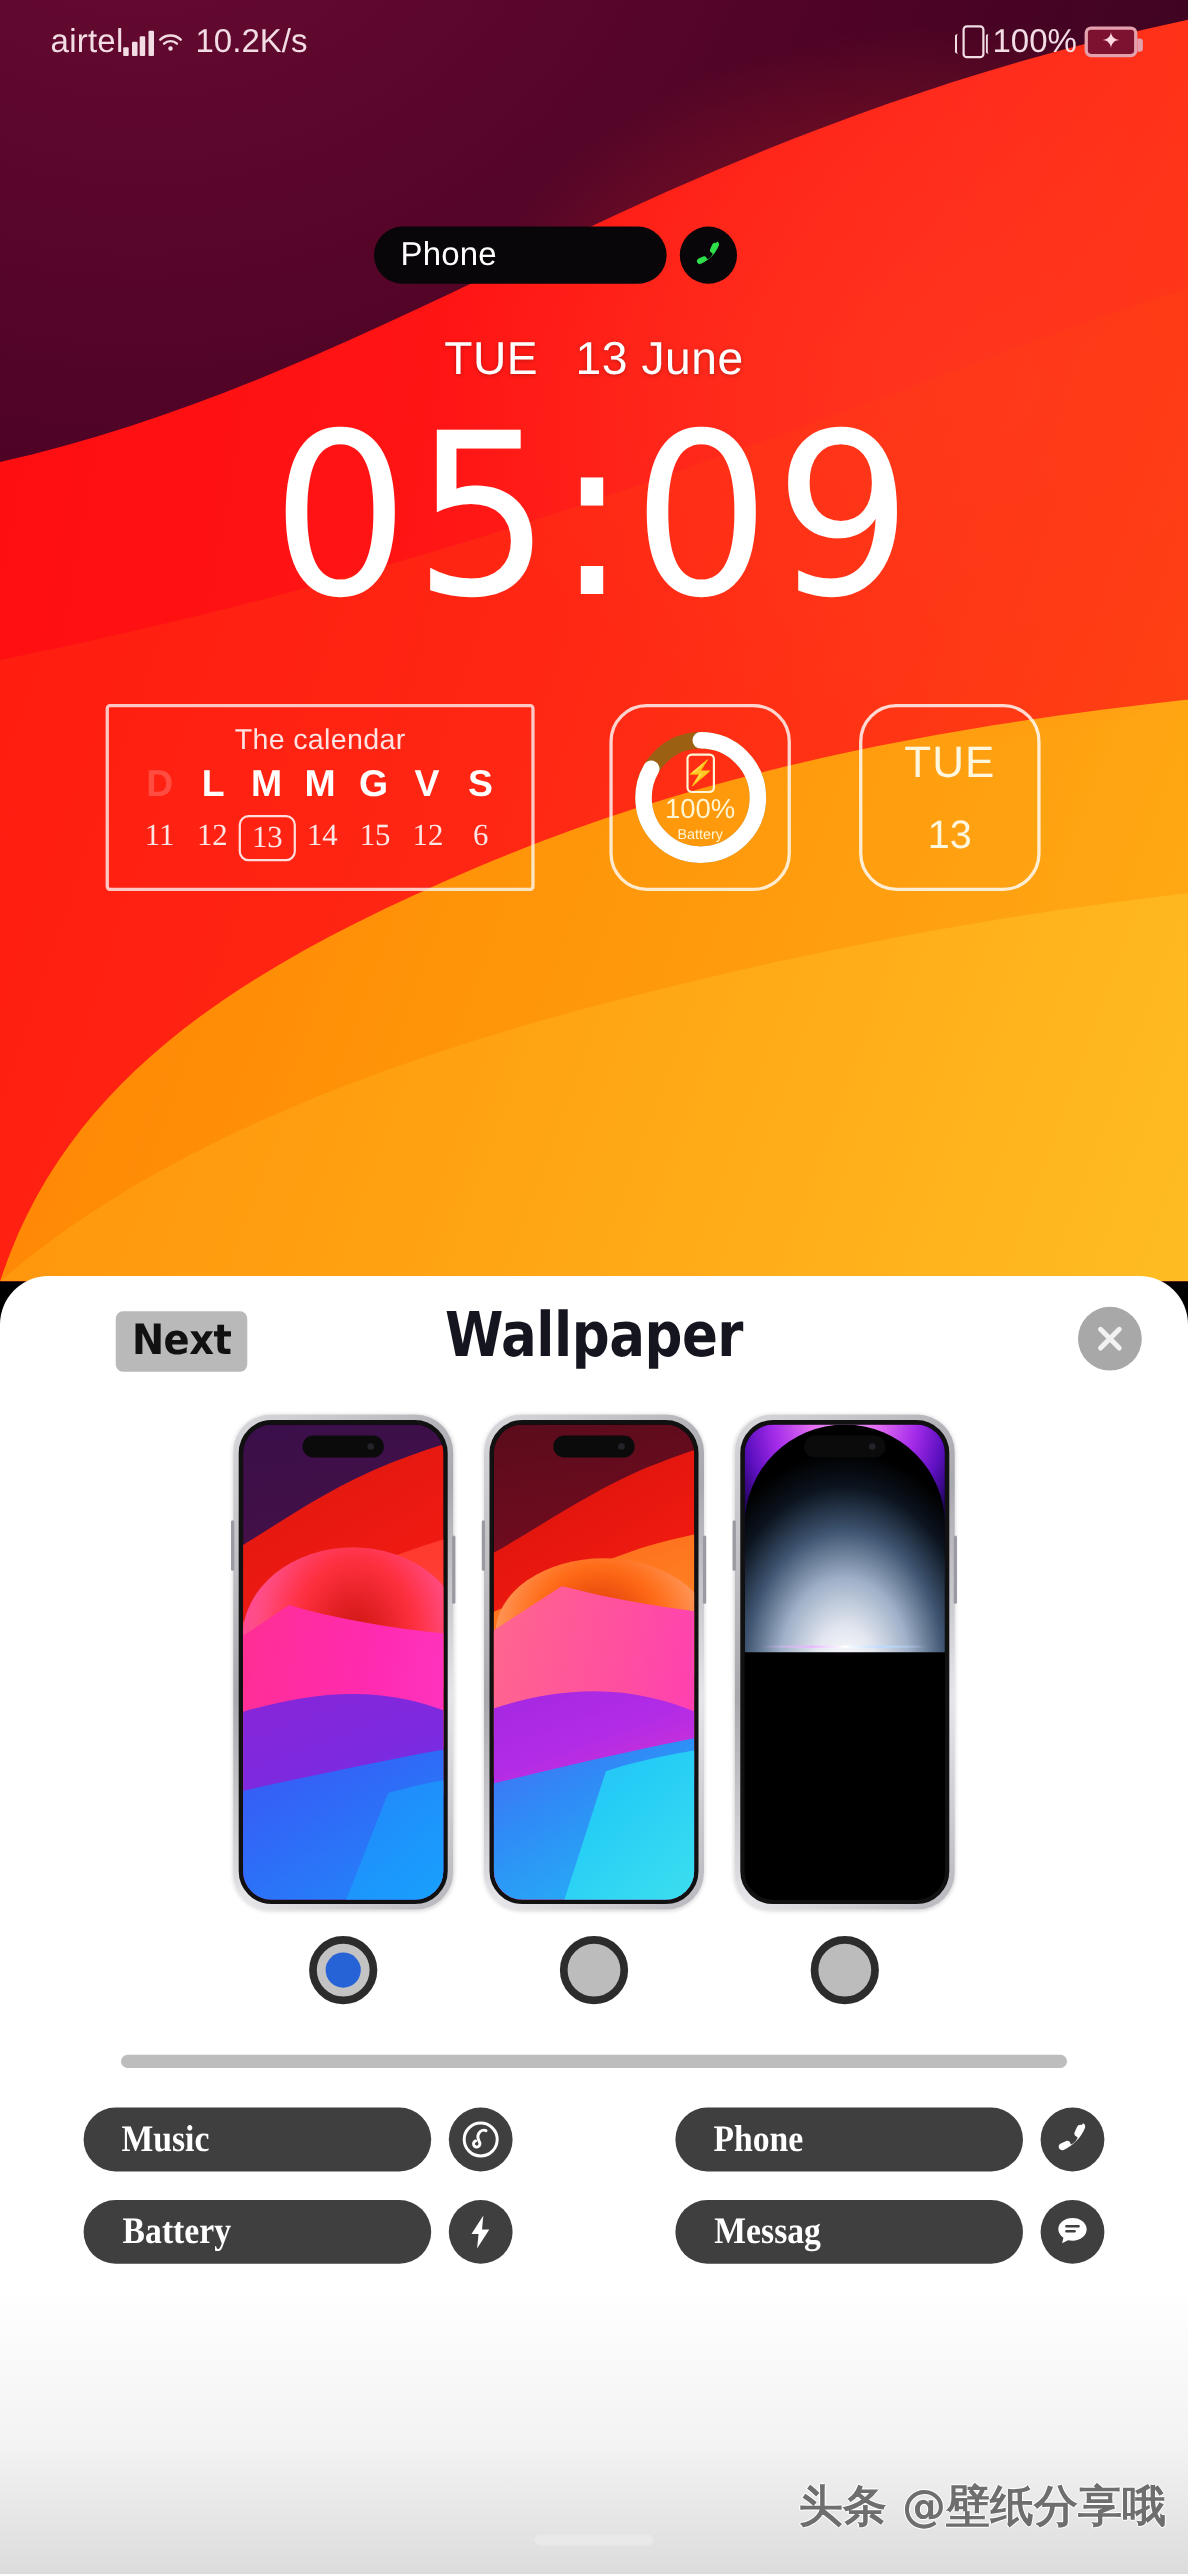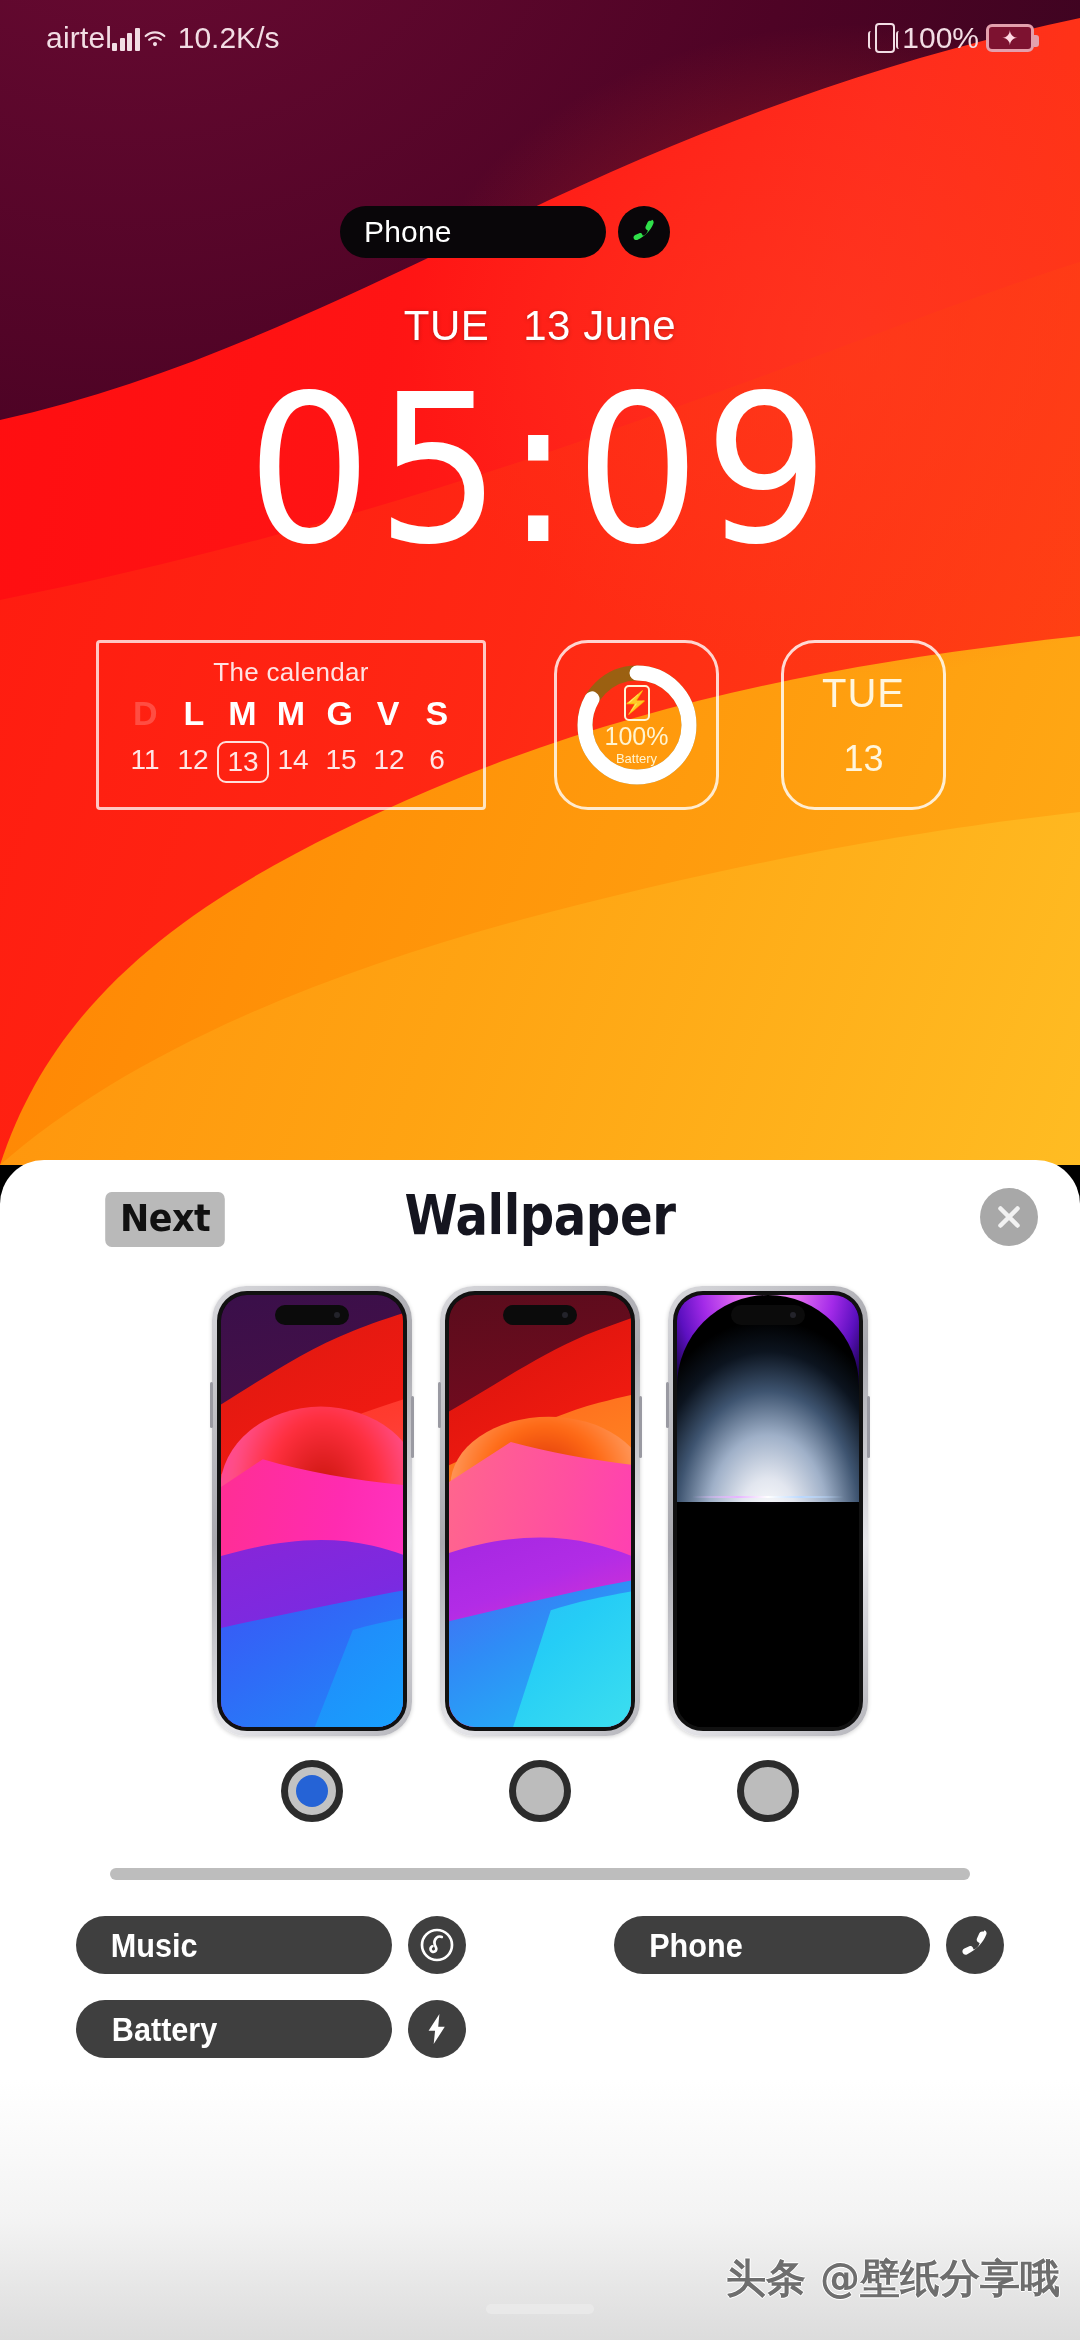--- a/index.html
+++ b/index.html
@@ -110,21 +110,21 @@
 
   .w-cal {
     width:390px; height:170px; border:3px solid rgba(255,255,255,.75);
     border-radius:4px; padding-top:14px;
   }
   .w-cal .title { text-align:center; color:#ffe2e2; font-size:26px; letter-spacing:.3px; }
   .w-cal .dows, .w-cal .nums { display:flex; padding:0 22px; }
   .w-cal .dows { margin-top:6px; }
   .w-cal .dows span { flex:1; text-align:center; color:#fff; font-size:34px; font-weight:bold; }
   .w-cal .dows span.dim { color:#ff4d42; }
-  .w-cal .nums { margin-top:8px; }
+  .w-cal .nums { margin-top:8px;font-family:Liberation Serif, serif; }
   .w-cal .nums span {
     flex:1; text-align:center; color:#ffe6e6; font-size:28px; position:relative;
     padding:3px 0;
   }
   .w-cal .nums span.today {
     border:2px solid rgba(255,255,255,.85); border-radius:9px;
   }
 
   .w-batt {
     width:165px; height:170px; margin-left:68px;
@@ -270,21 +270,21 @@
   }
 
   
   .shortcuts { margin-top:36px; padding:0 76px; }
   .sc-row { display:flex; justify-content:space-between; margin-bottom:26px; }
   .sc-item { display:flex; align-items:center; gap:16px; width:390px; }
   .sc-pill {
     flex:1; height:58px; background:#3f3f3f; border-radius:29px;
     display:flex; align-items:center; padding-left:30px;
     color:#fff; font-size:34px; font-weight:bold;
-    font-family:Liberation Sans, sans-serif; transform-origin:left center;
+    font-family:Liberation Serif, serif; transform-origin:left center;
   }
   .sc-pill span{ display:inline-block; transform:scaleX(.9); }
   .sc-ic {
     width:58px; height:58px; border-radius:50%; background:#3f3f3f;
     display:flex; align-items:center; justify-content:center; flex:0 0 58px;
   }
   .sc-ic svg { width:36px; height:36px; }
 
   
   .home-ind {
@@ -503,20 +503,31 @@
         <div class="sc-item">
           <div class="sc-pill">
             <span>Battery</span>
           </div>
           <div class="sc-ic">
             <svg viewBox="0 0 24 24">
                 <path d="M13.6 2 6.4 13.2h4.3L9.8 22l7.4-11.5h-4.4z" fill="#fff"></path>
               </svg>
           </div>
         </div>
+        <div class="sc-item">
+          <div class="sc-pill">
+            <span>Messag</span>
+          </div>
+          <div class="sc-ic">
+            <svg viewBox="0 0 24 24">
+              <path d="M12 3.5c-4.8 0-8.6 3-8.6 6.8 0 2.1 1.2 4 3.1 5.2l-.8 3.4 3.6-1.9c.9.2 1.8.3 2.7.3 4.8 0 8.6-3 8.6-6.9S16.8 3.5 12 3.5z" fill="#fff"></path>
+              <path d="M8.3 8.6h7.4M8.3 11.6h5" stroke="#3f3f3f" stroke-width="1.5" stroke-linecap="round"></path>
+            </svg>
+          </div>
+        </div>
       </div>
 
     </div>
 
     <div class="home-ind"></div>
     <div class="watermark">头条 @壁纸分享哦</div>
 
   </div>
 
 </div>

